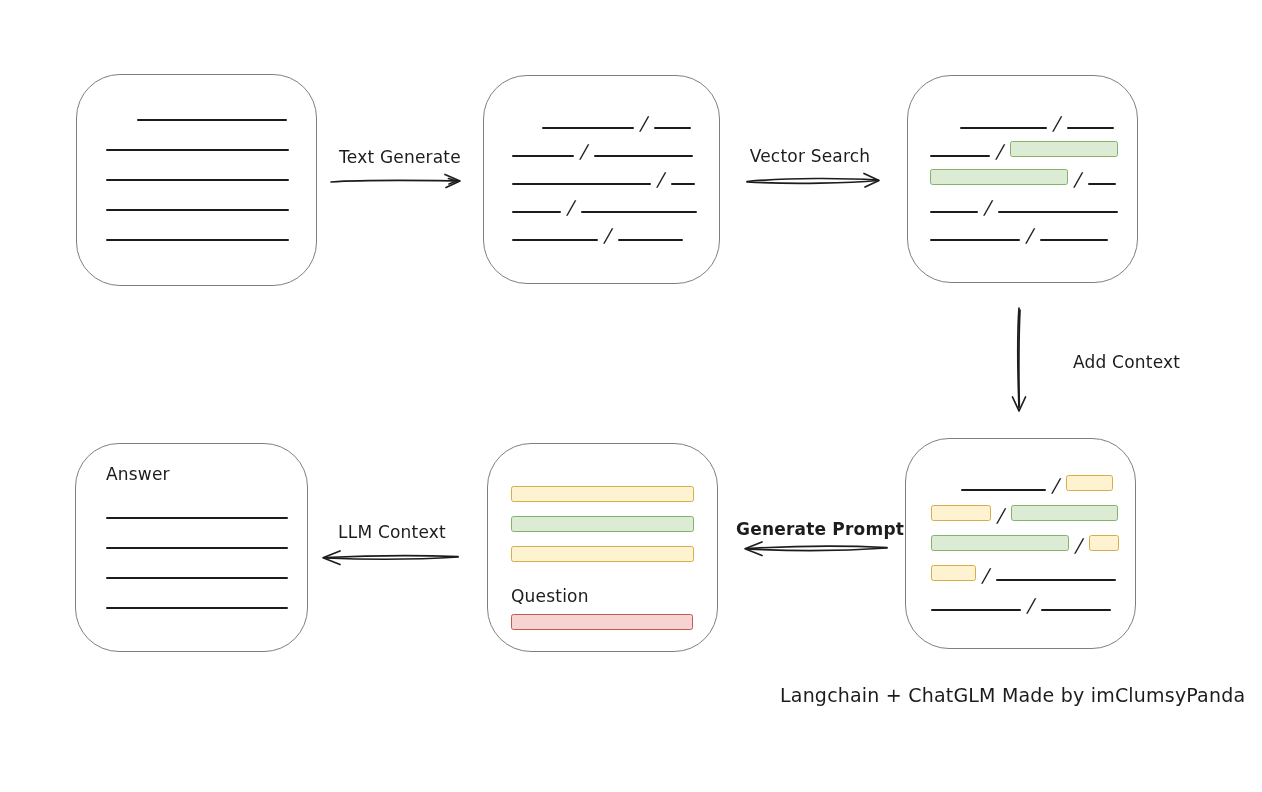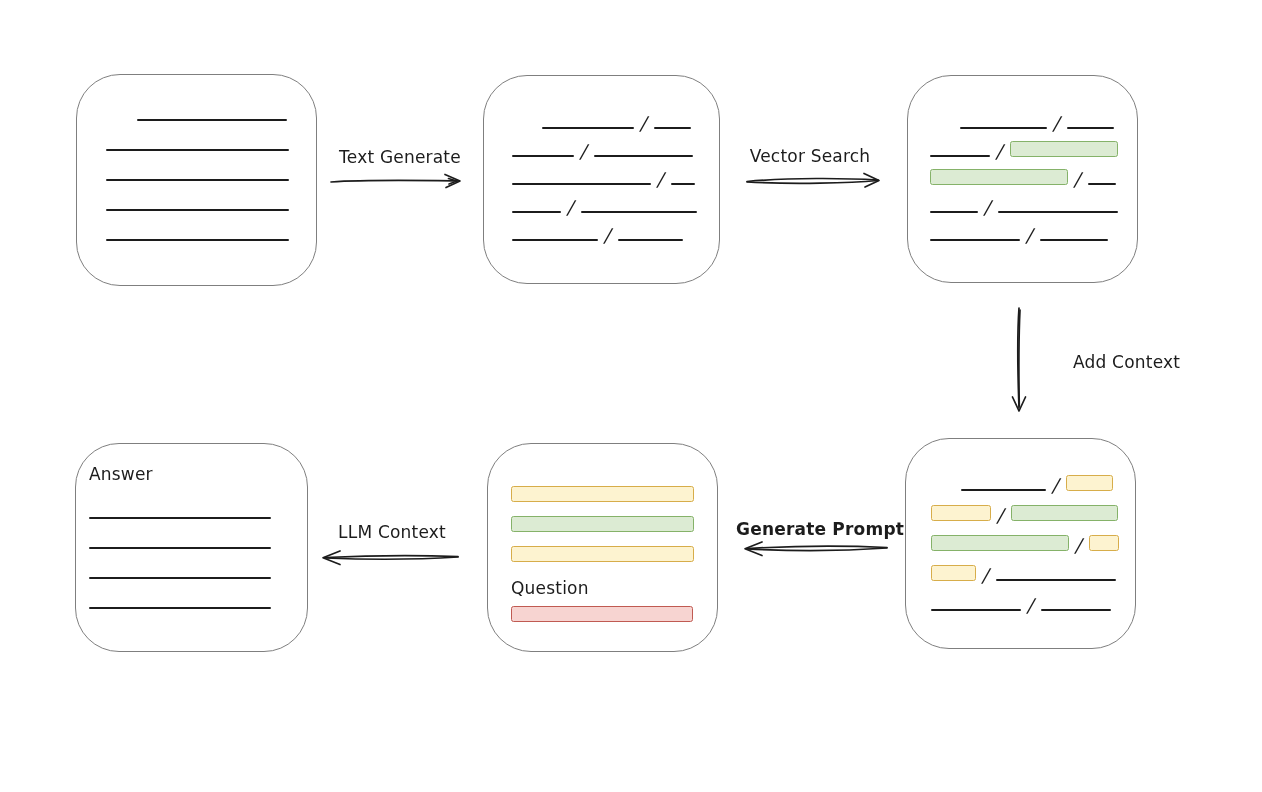--- a/index.html
+++ b/index.html
@@ -22,21 +22,21 @@
     transform:skewX(-14deg);margin:0 7px -3px 7px;color:var(--ink,#1c1c1c);
   }
   .bar{
     display:inline-block;height:16px;box-sizing:border-box;
     border:1.5px solid;border-radius:2.5px;
   }
   .bar.green{background:var(--green_fill);border-color:var(--green_border);}
   .bar.yellow{background:var(--yellow_fill);border-color:var(--yellow_border);}
   .bar.red{background:var(--red_fill);border-color:var(--red_border);}
   .box-heading{font-size:17px;letter-spacing:.2px;}
-  .heading-q{margin-top:16px;}
+  .heading-q{margin-top:24px;}
   .label{position:absolute;font-size:17px;letter-spacing:.2px;white-space:nowrap;}
   .label.center{text-align:center;}
   .caption{position:absolute;font-size:19px;letter-spacing:.2px;white-space:nowrap;}
   svg.arrow{position:absolute;overflow:visible;}
   svg.arrow path{
     stroke:var(--ink,#1c1c1c);stroke-width:1.7;fill:none;
     stroke-linecap:round;stroke-linejoin:round;
   }
   .mt5{margin-top:5px;}
   .mt8{margin-top:8px;}
@@ -161,21 +161,21 @@
         </div>
       </div>
     <div class="box-heading heading-q">Question</div>
     <div class="rows-24">
         <div class="seg-row">
           <span class="bar red" style="width: 182px;"></span>
         </div>
       </div>
   </div>
 
-  <div class="box" style="left:75px;top:443px;width:233px;height:209px;padding:20px 0 0 13px;">
+  <div class="box" style="left:75px;top:443px;width:233px;height:209px;padding:20px 0 0 30px;">
     <div class="box-heading">Answer</div>
     <div class="rows-30 mt5">
         <div class="seg-row">
           <span class="hline" style="width: 182px;"></span>
         </div>
         <div class="seg-row">
           <span class="hline" style="width: 182px;"></span>
         </div>
         <div class="seg-row">
           <span class="hline" style="width: 182px;"></span>
@@ -214,14 +214,15 @@
     <path d="M25 3 L8 9.8 L25 16.5"></path>
   </svg>
 
   <div class="label center" style="left:324px;top:522px;width:136px;">LLM Context</div>
   <svg class="arrow" style="left:317px;top:548px;" width="143" height="18" viewBox="0 0 143 18">
     <path d="M141 8.5 C 100 7, 50 7.5, 8 9.5"></path>
     <path d="M141 9 C 95 12, 45 11.5, 8 10"></path>
     <path d="M23 3 L6 9.8 L23 16.5"></path>
   </svg>
 
+  <div class="caption" style="left:780px;top:684px;">Langchain + ChatGLM Made by imClumsyPanda</div>
 
 </div>
 
 </body></html>

